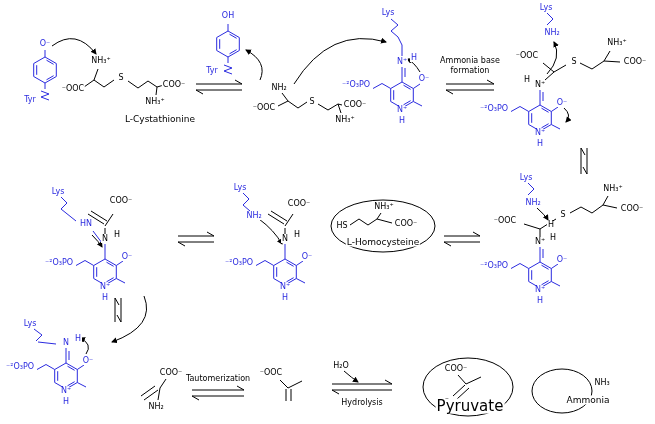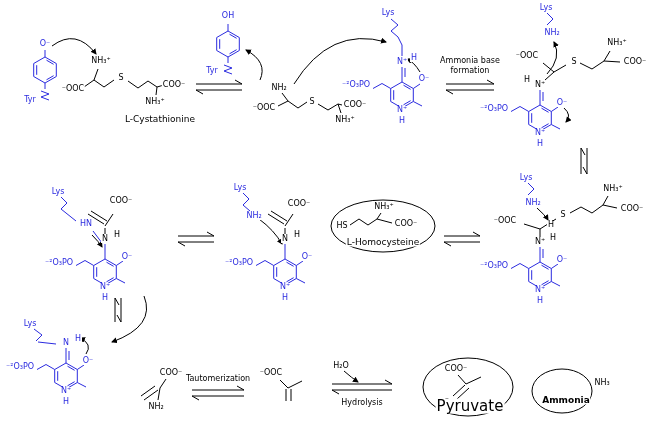--- a/index.html
+++ b/index.html
@@ -194,15 +194,15 @@
       <span class="lbl" style="left: 156px; top: 407px;">NH₂</span>
       <span class="lbl" style="left: 218px; top: 379px;">Tautomerization</span>
       <span class="lbl" style="left: 271px; top: 373px;">⁻OOC</span>
       <span class="lbl" style="left: 288px; top: 408px; margin-top: 28px;">NH</span>
       <span class="lbl" style="left: 341px; top: 366px;">H₂O</span>
       <span class="lbl" style="left: 362px; top: 403px;">Hydrolysis</span>
       <span class="lbl" style="left: 456px; top: 369px;">COO⁻</span>
       <span class="lbl" style="left: 447px; top: 403px;">O</span>
       <span class="lbl" style="left: 470px; top: 406px; font-size: 15px;">Pyruvate</span>
       <span class="lbl" style="left: 562px; top: 383px; margin-left: 40px;">NH₃</span>
-      <span class="lbl" style="left: 566px; top: 400px; font-size: 9px; font-weight: bold;">Ammonia</span>
+      <span class="lbl" style="left: 588px; top: 400px; font-size: 9px;">Ammonia</span>
     </div>
 </div>
 
 </body></html>

